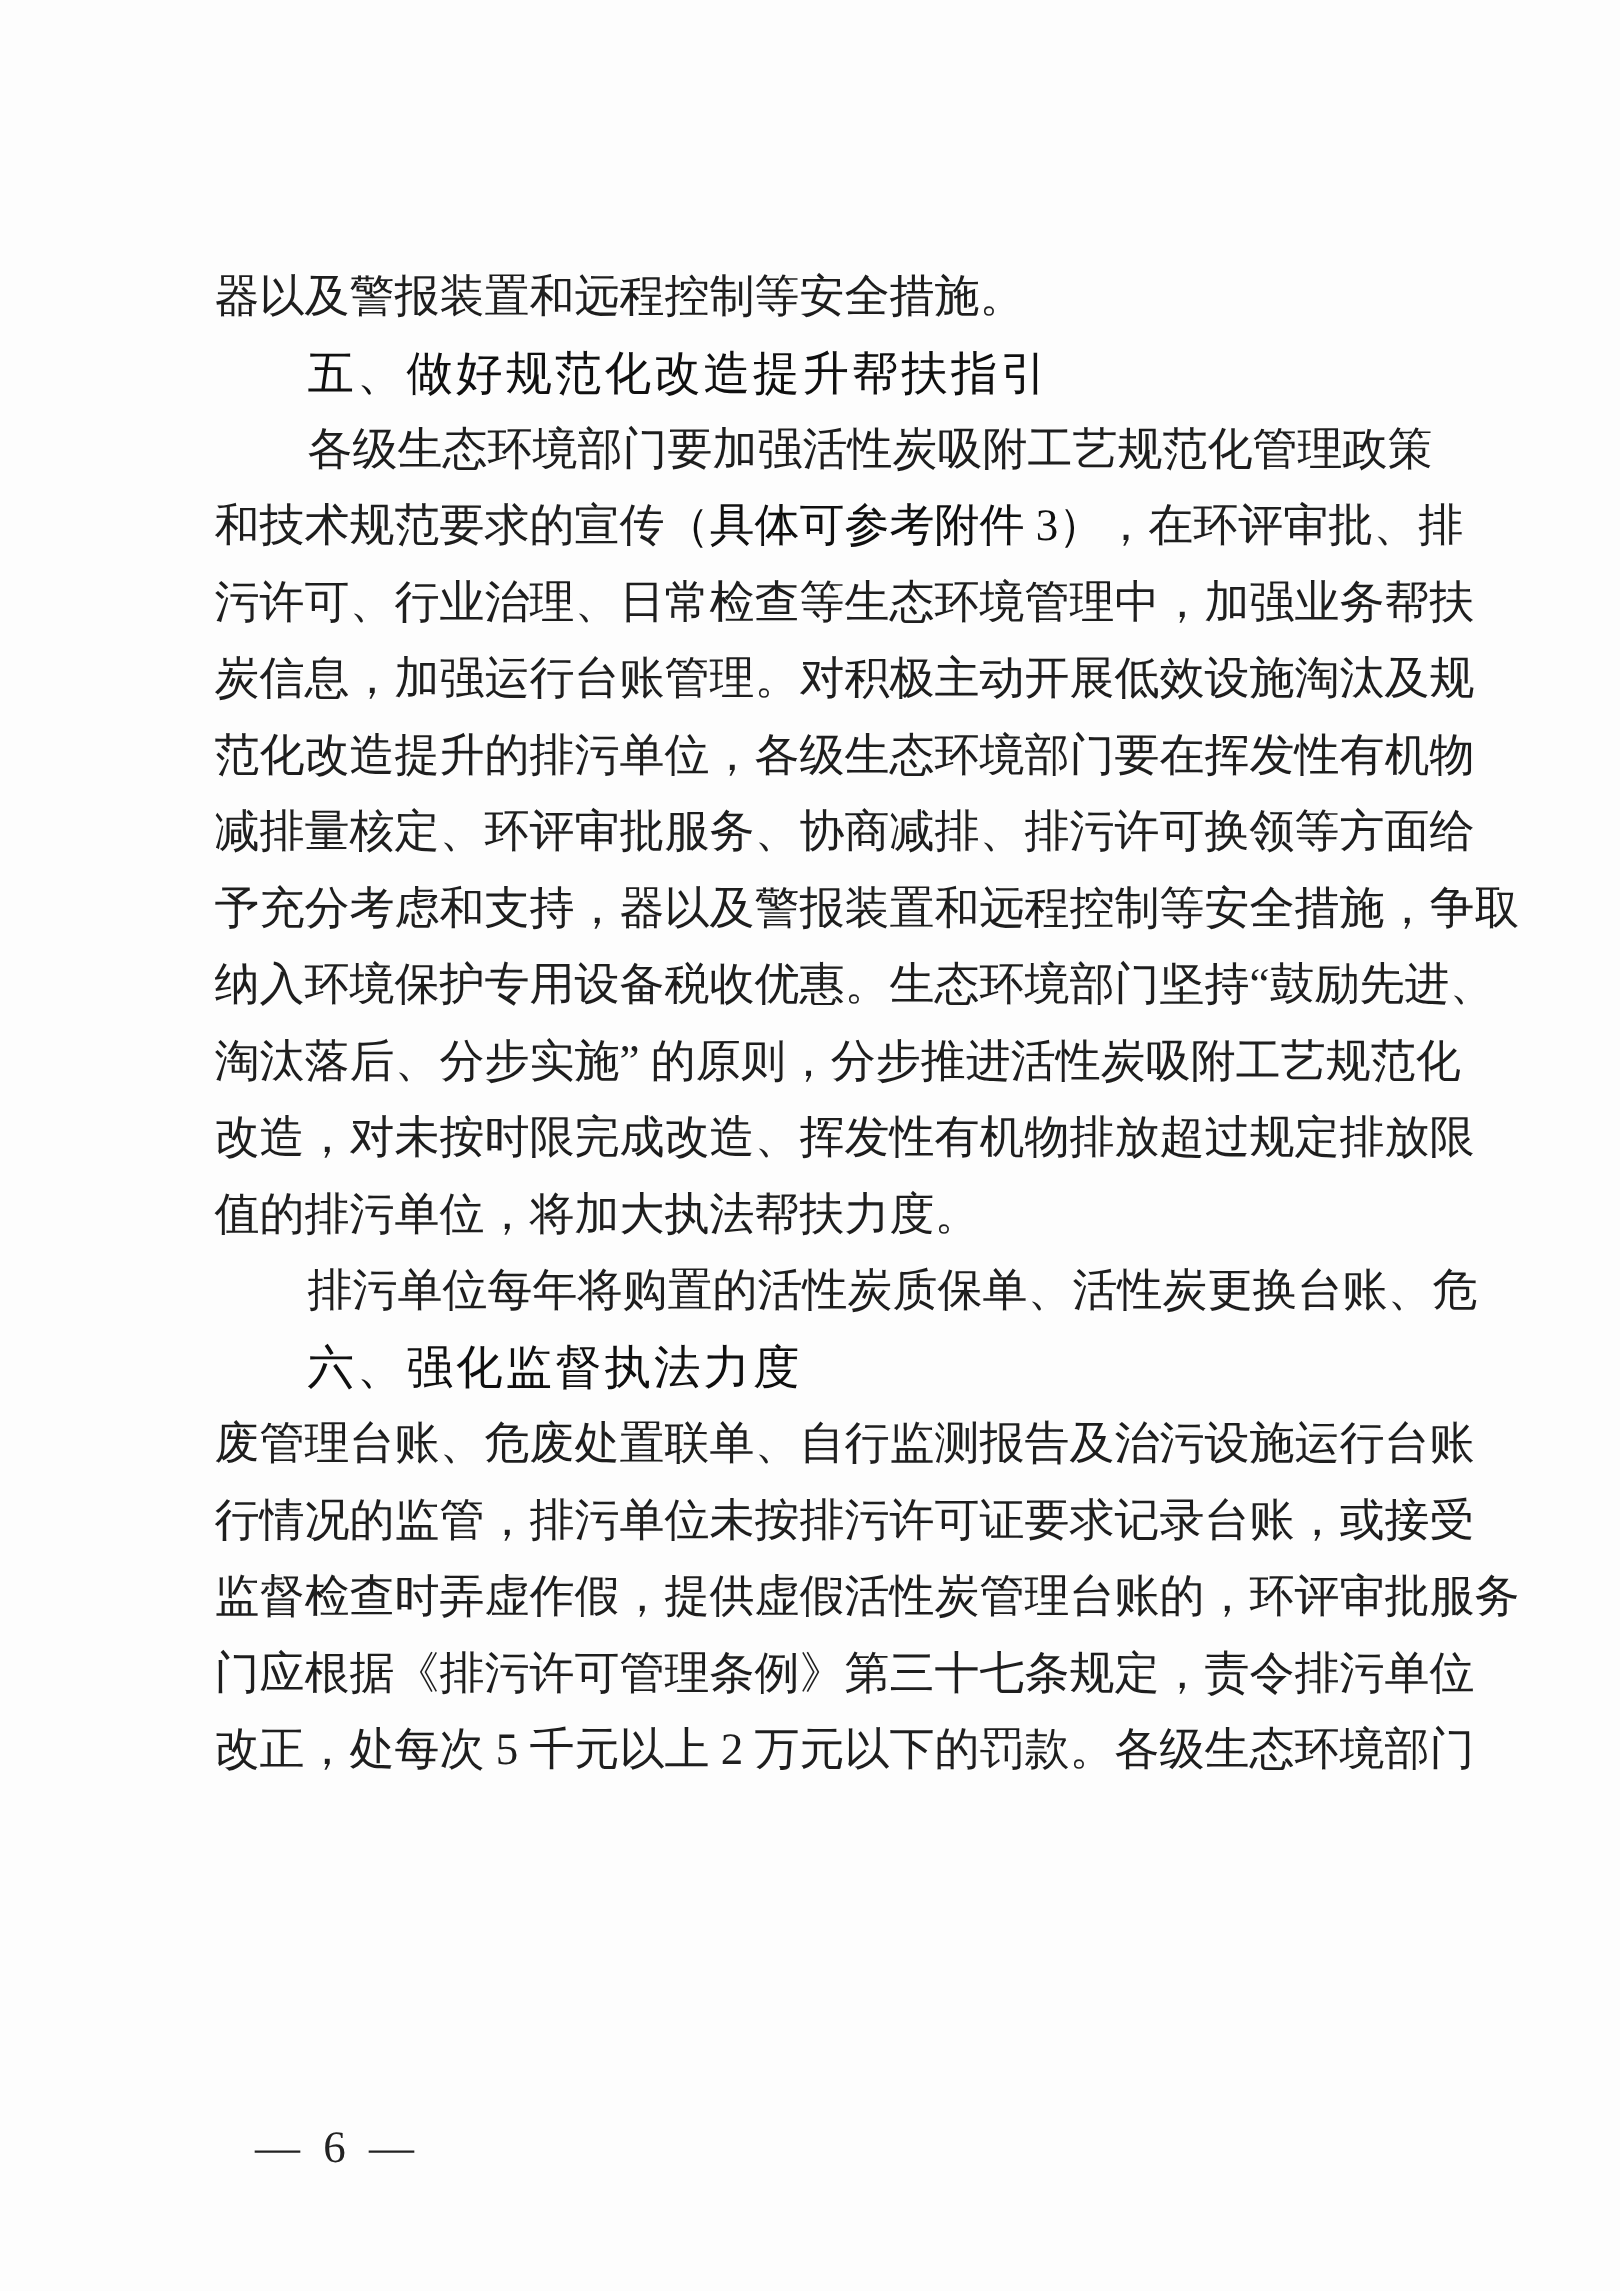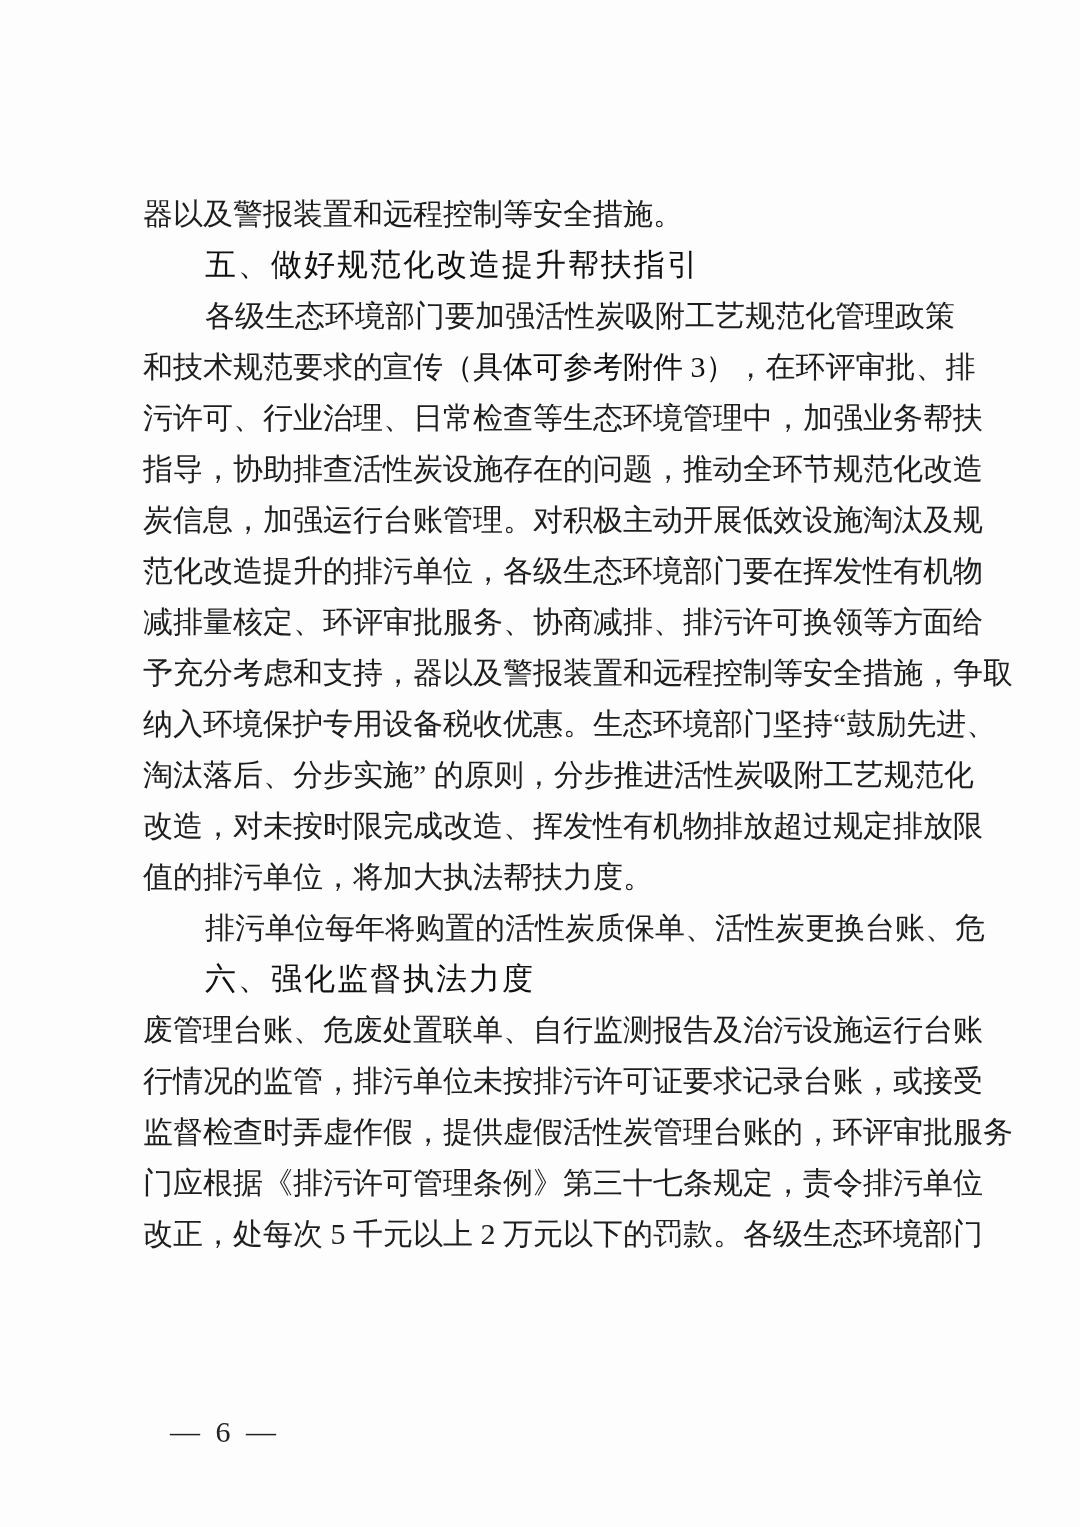--- a/index.html
+++ b/index.html
@@ -13,21 +13,21 @@
     height: 1527px;
     margin: 0 auto;
     background: #fdfdfd;
     color: #1e1e1e;
     font-family: "Liberation Serif", "DejaVu Serif", serif;
     overflow: hidden;
   }
   .content {
     position: absolute;
     left: 143px;
-    top: 188px;
+    top: 172px;
     width: 807px;
   }
   .line {
     height: 51px;
     line-height: 51px;
     font-size: 30px;
     white-space: nowrap;
     text-align: left;
   }
   .line.indent {
@@ -59,21 +59,20 @@
 </head>
 <body>
 
 <div class="page">
   <div class="content" id="content">
       <div class="line"><span class="seg">器以及警报装置和远程控制等安全措施。</span></div>
       <div class="line heading indent"><span class="seg bold">五、做好规范化改造提升帮扶指引</span></div>
       <div class="line indent justify"><span class="seg">各级生态环境部门要加强活性炭吸附工艺规范化管理政策</span></div>
       <div class="line justify"><span class="seg">和技术规范要求的宣传</span><span class="seg bold">（具体可参考附件 3）</span><span class="seg">，在环评审批、排</span></div>
       <div class="line justify"><span class="seg">污许可、行业治理、日常检查等生态环境管理中，加强业务帮扶</span></div>
-      <div class="line justify"><span class="seg">指导，协助排查活性炭设施存在的问题，推动全环节规范化改造</span></div>
       <div class="line justify"><span class="seg">炭信息，加强运行台账管理。对积极主动开展低效设施淘汰及规</span></div>
       <div class="line justify"><span class="seg">范化改造提升的排污单位，各级生态环境部门要在挥发性有机物</span></div>
       <div class="line justify"><span class="seg">减排量核定、环评审批服务、协商减排、排污许可换领等方面给</span></div>
       <div class="line justify"><span class="seg">予充分考虑和支持，器以及警报装置和远程控制等安全措施，争取</span></div>
       <div class="line justify"><span class="seg">纳入环境保护专用设备税收优惠。生态环境部门坚持“鼓励先进、</span></div>
       <div class="line justify"><span class="seg">淘汰落后、分步实施” 的原则，分步推进活性炭吸附工艺规范化</span></div>
       <div class="line justify"><span class="seg">改造，对未按时限完成改造、挥发性有机物排放超过规定排放限</span></div>
       <div class="line"><span class="seg">值的排污单位，将加大执法帮扶力度。</span></div>
       <div class="line indent justify"><span class="seg">排污单位每年将购置的活性炭质保单、活性炭更换台账、危</span></div>
       <div class="line heading indent"><span class="seg bold">六、强化监督执法力度</span></div>

